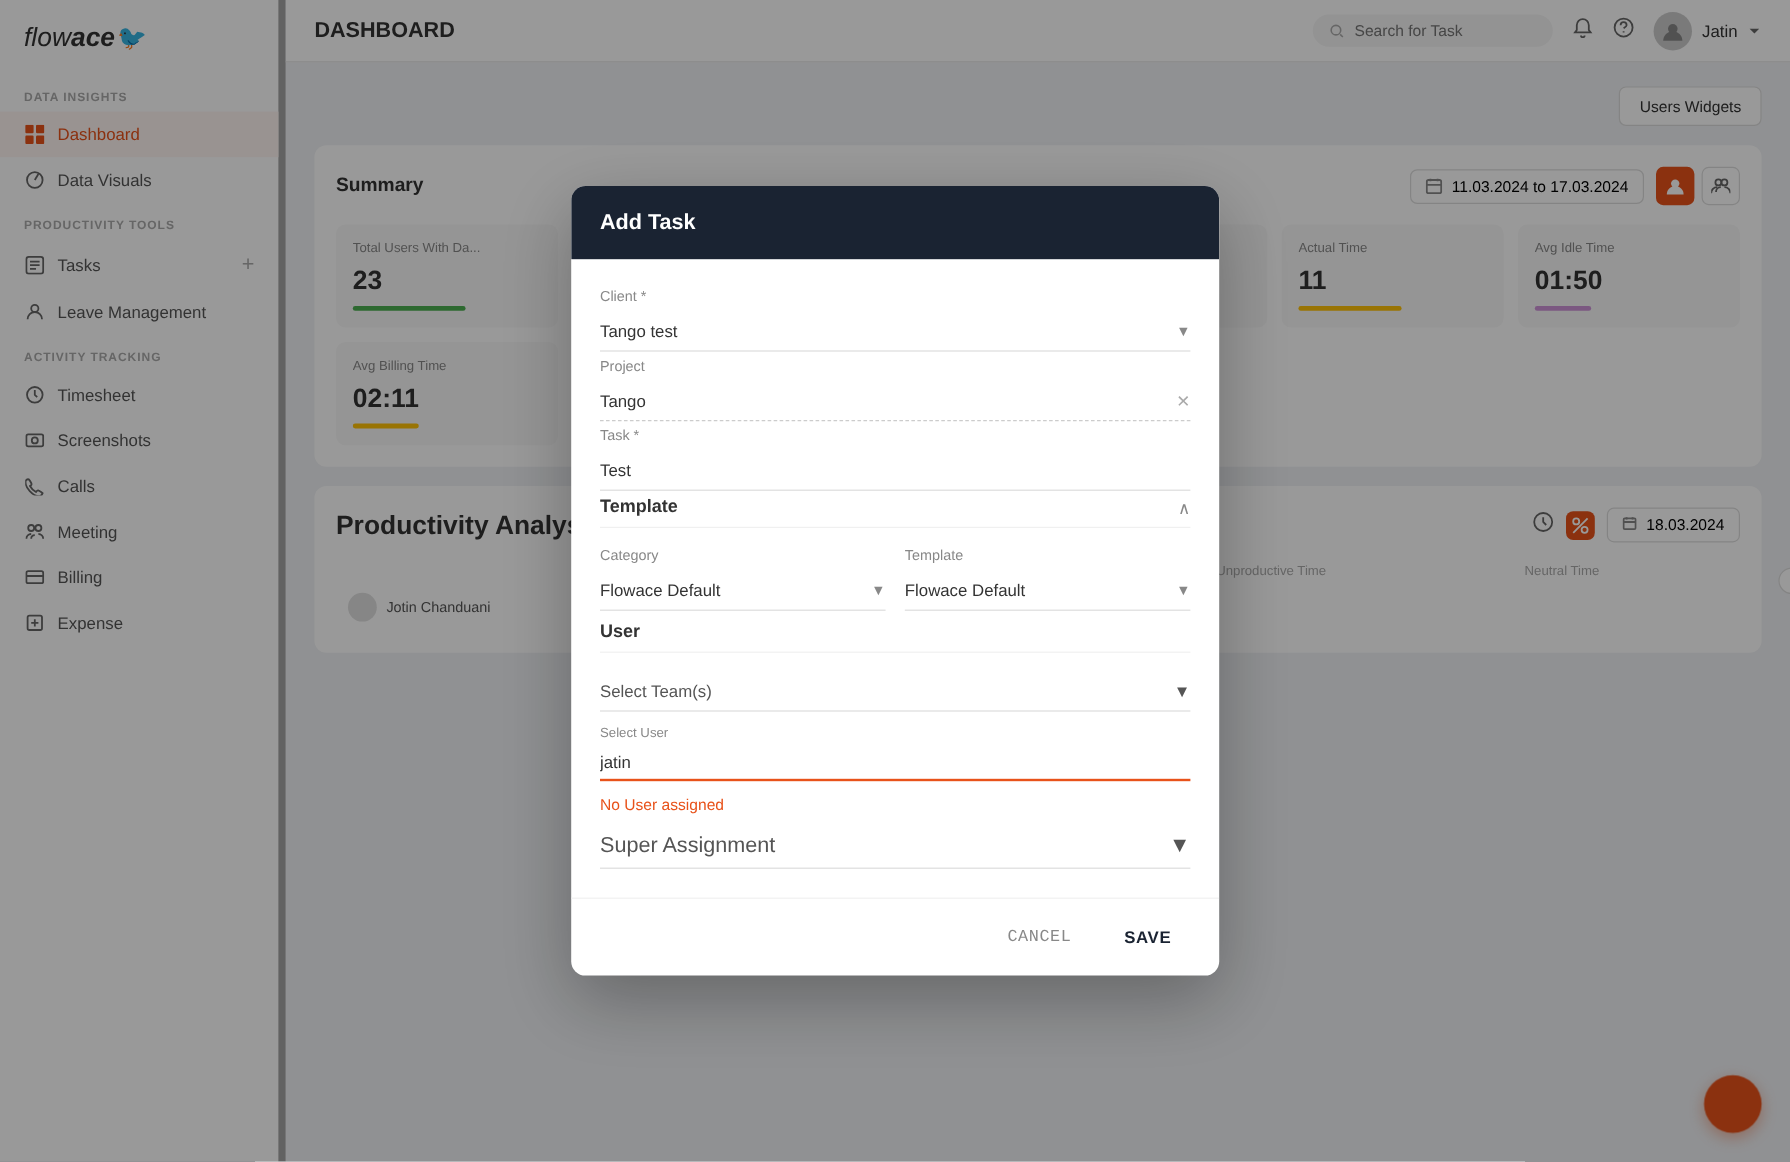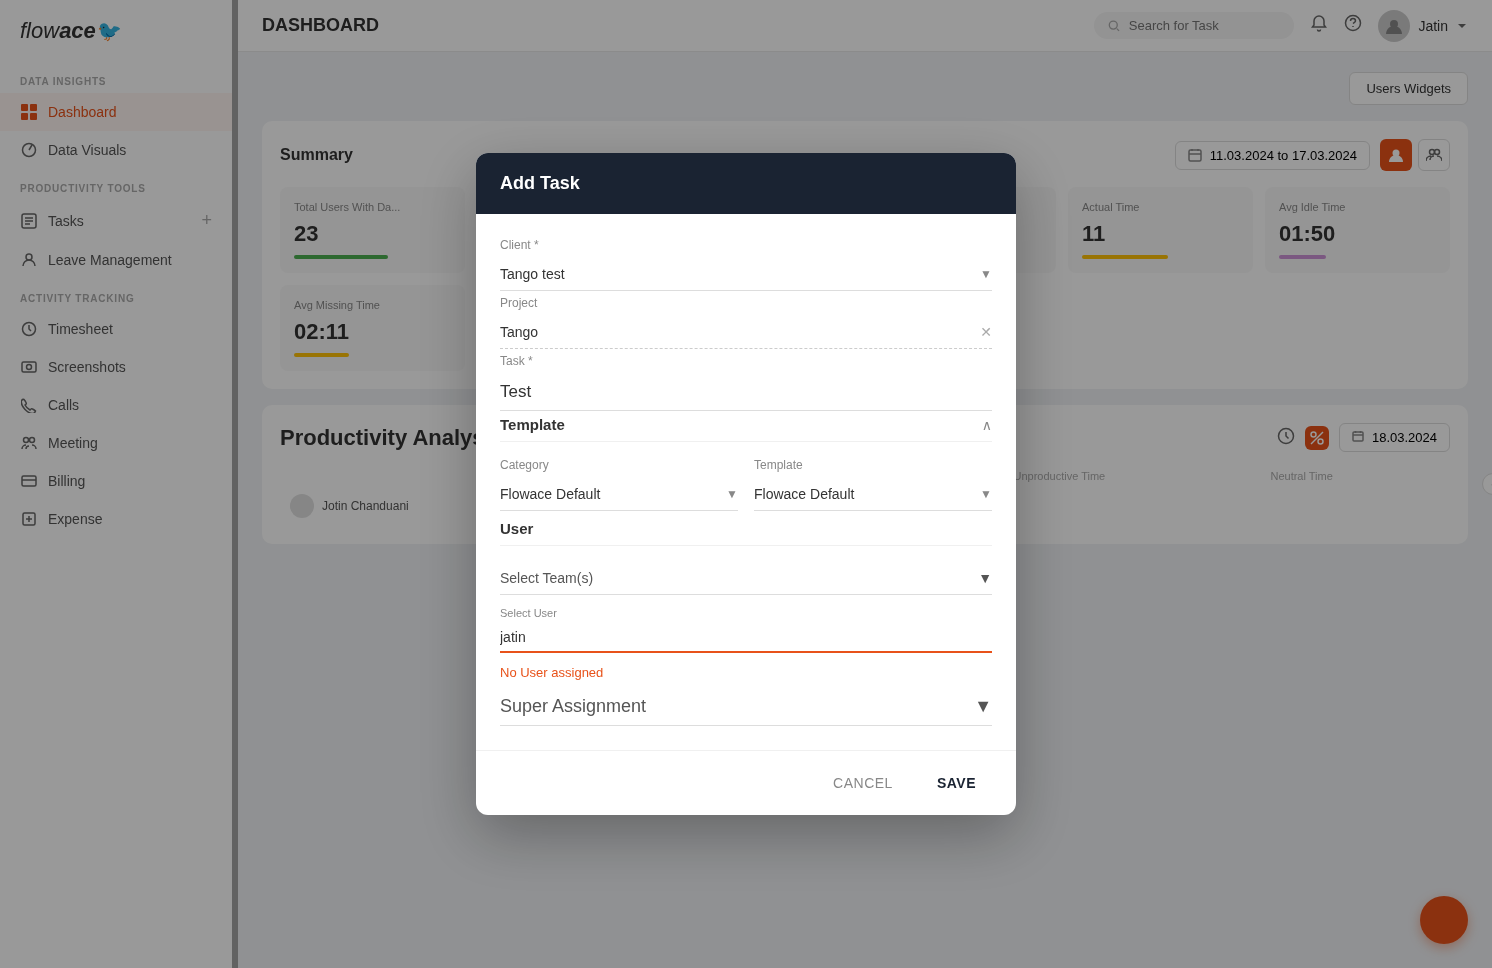--- a/index.html
+++ b/index.html
@@ -59,39 +59,39 @@
 
     
     .overlay { position: fixed; top: 0; left: 0; width: 100%; height: 100%; background: rgba(0,0,0,0.4); z-index: 100; display: flex; align-items: center; justify-content: center; }
 
     
     .modal { background: #fff; border-radius: 12px; width: 540px; max-height: 85vh; overflow: hidden; display: flex; flex-direction: column; box-shadow: 0 20px 60px rgba(0,0,0,0.3); }
     .modal-header { background: #1a2332; color: #fff; padding: 20px 24px; font-size: 18px; font-weight: 600; flex-shrink: 0; }
     .modal-body { padding: 24px; overflow-y: auto; flex: 1; }
     .form-group { margin-bottom: 5px; }
     .form-label { font-size: 12px; color: #888; margin-bottom: 6px; display: block; }
-    .form-input { width: 100%; border: none; border-bottom: 1px solid #ddd; padding: 8px 0; font-size: 17px; color: #333; outline: none; background: transparent; }
+    .form-input { width: 100%; border: none; border-bottom: 1px solid #ddd; padding: 8px 0; font-size: 14px; color: #333; outline: none; background: transparent; }
     .select-wrapper { position: relative; display: flex; align-items: center; border-bottom: 1px solid #ddd; }
     .select-wrapper select { flex: 1; border: none; padding: 8px 0; font-size: 14px; color: #333; outline: none; background: transparent; appearance: none; cursor: pointer; }
     .select-arrow { color: #888; font-size: 12px; position: absolute; right: 0; pointer-events: none; }
     .clear-icon { color: #aaa; font-size: 14px; cursor: pointer; position: absolute; right: 0; }
     .project-field { position: relative; }
     .project-field input { width: 100%; border: none; border-bottom: 1px dashed #ccc; padding: 8px 0; font-size: 14px; color: #333; outline: none; background: transparent; }
     .section-header { display: flex; align-items: center; justify-content: space-between; margin-bottom: 16px; padding-bottom: 8px; border-bottom: 1px solid #f0f0f0; }
     .section-title { font-size: 15px; font-weight: 600; color: #333; }
     .section-toggle { color: #888; cursor: pointer; font-size: 14px; }
     .template-grid { display: grid; grid-template-columns: 1fr 1fr; gap: 16px; }
     .user-section { margin-top: 4px; }
     .teams-select { display: flex; align-items: center; justify-content: space-between; border-bottom: 1px solid #ddd; padding: 8px 0; cursor: pointer; font-size: 14px; color: #555; margin-bottom: 12px; }
     .select-user-label { font-size: 11px; color: #888; margin-bottom: 4px; }
     .user-search-input { width: 100%; border: none; border-bottom: 2px solid #e8521a; padding: 6px 0; font-size: 14px; color: #333; outline: none; }
     .no-user-msg { color: #e8521a; font-size: 13px; margin: 12px 0 8px; }
     .super-assignment { display: flex; align-items: center; justify-content: space-between; border-bottom: 1px solid #ddd; padding: 8px 0; cursor: pointer; font-size: 18px; color: #555; }
     .modal-footer { padding: 16px 24px; display: flex; justify-content: flex-end; gap: 12px; border-top: 1px solid #f0f0f0; flex-shrink: 0; }
-    .btn-cancel { background: transparent; border: none; padding: 8px 16px; font-size: 14px; color: #888; cursor: pointer; font-weight: 500; text-transform: uppercase; letter-spacing: 0.5px; }
+    .btn-cancel { background: transparent; border: none; padding: 8px 16px; font-size: 14px; color: #888; cursor: pointer; font-weight: 500; text-transform: uppercase; letter-spacing: 0.5px; font-family: Liberation Mono, monospace; }
     .btn-save { background: transparent; border: none; padding: 8px 16px; font-size: 14px; color: #1a2332; cursor: pointer; font-weight: 600; text-transform: uppercase; letter-spacing: 0.5px; }
 
     
     .fab { position: fixed; bottom: 24px; right: 24px; width: 48px; height: 48px; border-radius: 50%; background: #e8521a; color: #fff; display: flex; align-items: center; justify-content: center; cursor: pointer; box-shadow: 0 4px 12px rgba(232,82,26,0.4); font-size: 22px; }
   </style>
 </head>
 <body>
 
 <div class="sidebar">
   <div class="sidebar-logo">
@@ -311,21 +311,21 @@
           <div class="metric-label">Actual Time</div>
           <div class="metric-value">11</div>
           <div class="metric-bar" style="background:#ffc107;width:55%;"></div>
         </div>
         <div class="metric-card">
           <div class="metric-label">Avg Idle Time</div>
           <div class="metric-value">01:50</div>
           <div class="metric-bar" style="background:#ce93d8;width:30%;"></div>
         </div>
         <div class="metric-card">
-          <div class="metric-label">Avg Missing Time</div>
+          <div class="metric-label">Avg Billing Time</div>
           <div class="metric-value">02:11</div>
           <div class="metric-bar" style="background:#ffc107;width:35%;"></div>
         </div>
         <div class="metric-card">
           <div class="metric-label">Time Efficiency</div>
           <div class="metric-value">9 %</div>
           <div class="metric-bar" style="background:#4caf50;width:9%;"></div>
         </div>
         <div class="metric-card">
           <div class="metric-label">Task Time Efficiency</div>

